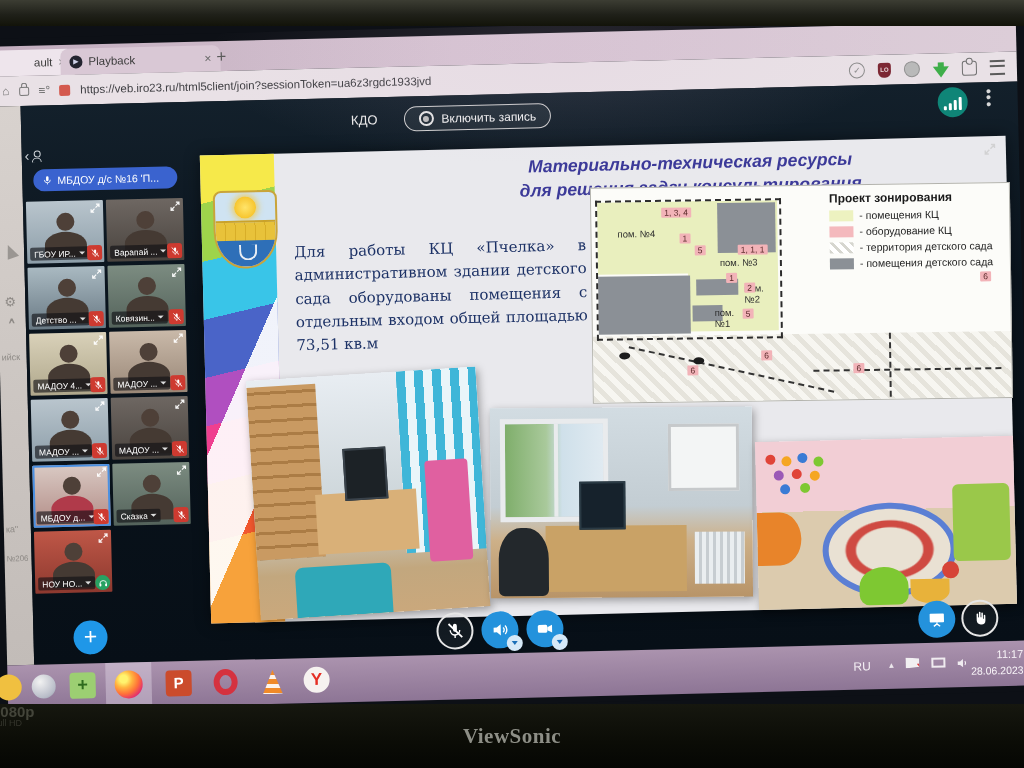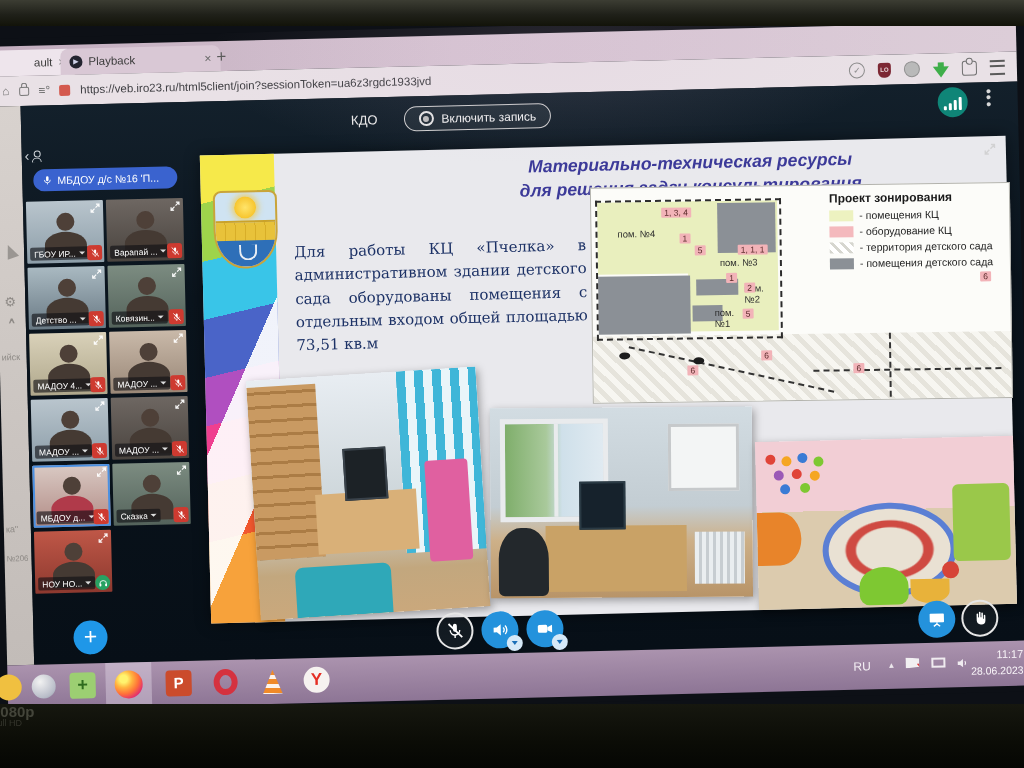--- a/index.html
+++ b/index.html
@@ -688,17 +688,18 @@
       <div>11:17</div>
       <div>28.06.2023</div>
     </div>
   </div>
 
   <div id="glare"></div>
 </div>
 </div>
 
 <div id="bezel-bottom">
+  <div id="viewsonic">ViewSonic</div>
   <div id="sticker">
     <span>1080p</span>
     <small>Full HD</small>
   </div>
 </div>
 
 </body></html>

